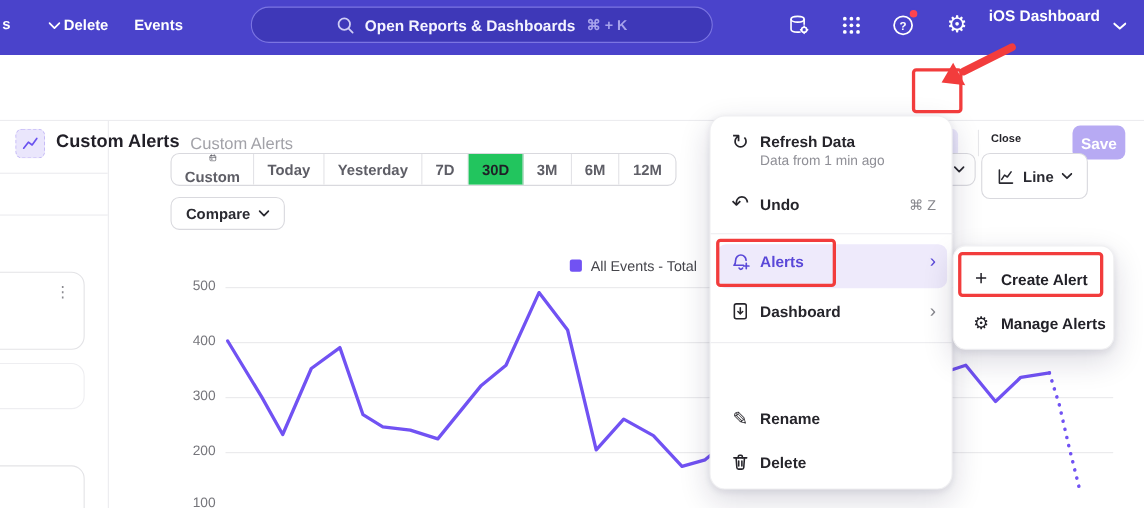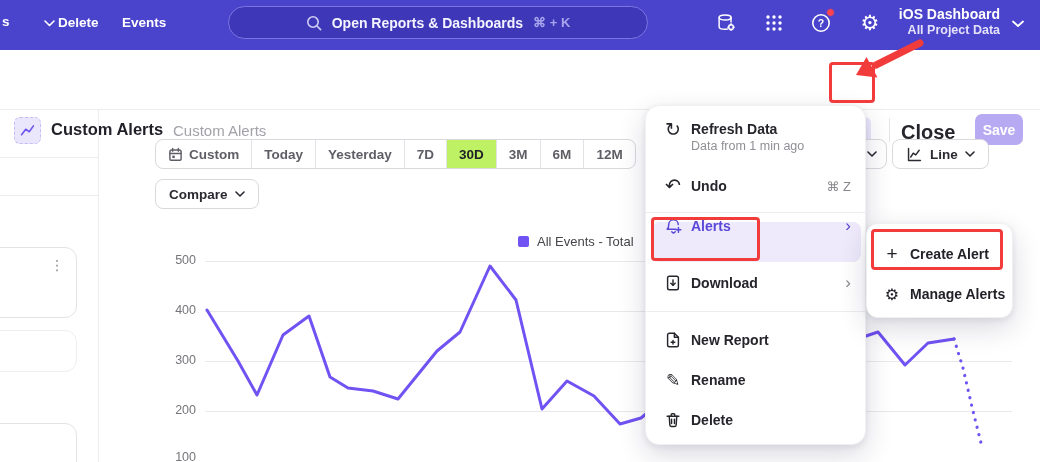--- a/index.html
+++ b/index.html
@@ -32,44 +32,44 @@
                 background:#eae6fc; border:1px dashed #c6bbf7; display:flex; align-items:center; justify-content:center; color:#6a52ef; }
   .page-title { position:absolute; left:51px; top:70px; font-size:16.5px; font-weight:700; color:#211f27; }
   .breadcrumb { position:absolute; left:173px; top:72px; font-size:15px; color:#a2a2a8; }
   .avatar { position:absolute; left:653px; top:65px; width:29px; height:29px; border-radius:50%; background:#f9515c;
             color:#fff; font-size:11.5px; font-weight:700; display:flex; align-items:center; justify-content:center; }
   .link-btn { position:absolute; left:703px; top:69px; width:22px; height:22px; color:#2a2930; }
   .dup-btn { position:absolute; left:747px; top:71px; font-size:14.5px; font-weight:600; color:#26252b; cursor:pointer; }
   .more-btn { position:absolute; left:834px; top:67px; width:37px; height:31px; border-radius:6px; background:#eae7fb;
               display:flex; align-items:center; justify-content:center; color:#4f46c8; font-size:10px; letter-spacing:2px; font-weight:700; }
   .hdr-sep { position:absolute; left:889px; top:68px; width:1px; height:24px; background:#e7e7ea; }
-  .close-btn { position:absolute; left:901px; top:71px; font-size:20px; font-weight:600; color:#26252b; cursor:pointer; }
+  .close-btn { position:absolute; left:901px; top:71px; font-size:10px; font-weight:600; color:#26252b; cursor:pointer; }
   .save-btn { position:absolute; left:975px; top:64px; width:48px; height:31px; border-radius:7px; background:#b7aaf3;
               color:#fff; font-size:14px; font-weight:700; border:none; display:flex; align-items:center; justify-content:center; }
 
   
   .side-vline { position:absolute; left:98px; top:110px; width:1px; height:352px; background:#ececef; }
   .side-hline { position:absolute; left:0; width:98px; height:1px; background:#ececef; }
   .card { position:absolute; left:-16px; width:93px; background:#fff; border:1px solid #e3e3e6; border-radius:12px; }
   .card2 { border-color:#eeeef1; }
   .kebab { position:absolute; right:12px; top:10px; color:#8a8a90; font-size:14px; line-height:14px; }
 
   
   .seg-control { position:absolute; left:155px; top:139px; height:30px; display:flex; align-items:stretch;
                  border:1px solid #d9d9de; border-radius:8px; background:#fff; overflow:hidden; }
   .seg { display:flex; align-items:center; justify-content:center; gap:6px; padding:0 12px; font-size:13.5px;
-         color:#5e5e66; font-weight:600; border-right:1px solid #e3e3e7; cursor:pointer; white-space:nowrap; }
+         color:#5e5e66; font-weight:600; border-right:1px solid #e3e3e7; cursor:pointer; white-space:nowrap;flex-direction:column; }
   .seg:last-child { border-right:none;text-align:center; }
-  .seg.selected { background:#bef264; color:#1f1f26; font-weight:700; }
+  .seg.selected { background:#22c55e; color:#1f1f26; font-weight:700; }
   .compare-btn { position:absolute; left:155px; top:179px; height:30px; padding:0 13px; border:1px solid #d9d9de;
                  border-radius:8px; background:#fff; display:flex; align-items:center; gap:7px; font-size:13.5px;
                  font-weight:600; color:#2a2a31; cursor:pointer; }
   .hidden-frag { position:absolute; left:845px; top:139px; width:42px; height:30px; border:1px solid #d9d9de;
                  border-radius:8px; background:#fff; display:flex; align-items:center; justify-content:flex-end; padding-right:9px; color:#2a2a31; }
-  .line-btn { position:absolute; left:892px; top:139px; width:97px; height:30px; border:1px solid #d9d9de;
+  .line-btn { position:absolute; left:892px; top:139px; width:97px; height:42px; border:1px solid #d9d9de;
               border-radius:8px; background:#fff; display:flex; align-items:center; justify-content:center; gap:7px;
               font-size:13.5px; font-weight:600; color:#2a2a31; cursor:pointer; }
 
   
   .legend { position:absolute; left:518px; top:234px; display:flex; align-items:center; gap:8px; }
   .legend-swatch { width:11px; height:11px; border-radius:2px; background:#7152f3; }
   .legend-label { font-size:13px; color:#45454b; }
   .gridline { position:absolute; left:205px; width:807px; height:1px; background:#e9e9ec; }
   .ytick { position:absolute; width:26px; text-align:right; font-size:12.5px; color:#75757b; }
   .ytick.t0{left:170px; top:253px;} .ytick.t1{left:170px; top:303px;} .ytick.t2{left:170px; top:353px;}
@@ -158,21 +158,20 @@
       <svg class="ic" width="22" height="22" viewBox="0 0 22 22">
           <circle cx="11" cy="11" r="8.2" fill="none" stroke="#fff" stroke-width="1.6"></circle>
           <text x="11" y="15" text-anchor="middle" font-size="10.5" font-family="Liberation Sans, sans-serif" fill="#fff" font-weight="bold">?</text>
         </svg>
       <span class="help-dot"></span>
     </span>
     <span class="nav-ic ic-gear">⚙</span>
 
     <div class="project">
       <div class="project-title">iOS Dashboard</div>
-      <div class="project-sub">All Project Data</div>
     </div>
     <span class="project-chevron">
       <svg class="ic" width="12" height="8" viewBox="0 0 12 8">
           <polyline points="1,1.5 6,6 11,1.5" fill="none" stroke="#fff" stroke-width="1.8" stroke-linecap="round" stroke-linejoin="round"></polyline>
         </svg>
     </span>
   </div>
 
   <div class="rheader">
     <span class="title-icon">
@@ -280,56 +279,46 @@
 
     <div class="menu-row" style="top:60px;">
       <span class="menu-ic" style="font-size:19px; line-height:16px;">↶</span>
       <span class="menu-label">Undo</span>
       <span class="menu-right">⌘ Z</span>
     </div>
 
     <div class="menu-div" style="top:106px;"></div>
 
     <div class="alerts-hl"></div>
-    <div class="menu-row alerts-row" style="top:100px;border-radius:20px;">
+    <div class="menu-row alerts-row" style="top:112px;border-radius:20px;">
       <span class="menu-ic">
         <svg class="ic" width="19" height="19" viewBox="0 0 20 20" fill="none" stroke="#5a48d8" stroke-width="1.6" stroke-linecap="round" stroke-linejoin="round">
           <path d="M15 8a5 5 0 0 0-10 0c0 3.5-1.6 4.8-1.6 4.8h9.1"></path>
           <path d="M8.3 15.5a1.8 1.8 0 0 0 3.4 0"></path>
           <path d="M15.2 11v5 M12.7 13.5h5"></path>
         </svg>
       </span>
       <span class="menu-label">Alerts</span>
       <span class="menu-arrow">›</span>
     </div>
 
     <div class="menu-row" style="top:157px;">
       <span class="menu-ic">
         <svg class="ic" width="18" height="18" viewBox="0 0 20 20" fill="none" stroke="#26252b" stroke-width="1.6" stroke-linecap="round" stroke-linejoin="round">
           <rect x="4" y="2.5" width="12" height="15" rx="2"></rect>
           <line x1="10" y1="6.5" x2="10" y2="12.5"></line>
             <polyline points="7.6,10.2 10,12.5 12.4,10.2"></polyline>
         </svg>
       </span>
-      <span class="menu-label">Download</span>
+      <span class="menu-label">Dashboard</span>
       <span class="menu-arrow">›</span>
     </div>
 
     <div class="menu-div" style="top:205px;"></div>
 
-    <div class="menu-row" style="top:214px;">
-      <span class="menu-ic">
-        <svg class="ic" width="18" height="18" viewBox="0 0 20 20" fill="none" stroke="#26252b" stroke-width="1.6" stroke-linecap="round" stroke-linejoin="round">
-          <path d="M11.5 2.5H6a2 2 0 0 0-2 2v11a2 2 0 0 0 2 2h8a2 2 0 0 0 2-2V7z"></path>
-          <polyline points="11.5,2.5 11.5,7 16,7"></polyline>
-          <path d="M10 10.5v4 M8 12.5h4"></path>
-        </svg>
-      </span>
-      <span class="menu-label">New Report</span>
-    </div>
 
     <div class="menu-row" style="top:254px;">
       <span class="menu-ic" style="font-size:17px;">✎</span>
       <span class="menu-label">Rename</span>
     </div>
 
     <div class="menu-row" style="top:294px;">
       <span class="menu-ic">
         <svg class="ic" width="18" height="18" viewBox="0 0 20 20" fill="none" stroke="#26252b" stroke-width="1.6" stroke-linecap="round" stroke-linejoin="round">
           <line x1="3.5" y1="5.8" x2="16.5" y2="5.8"></line>

